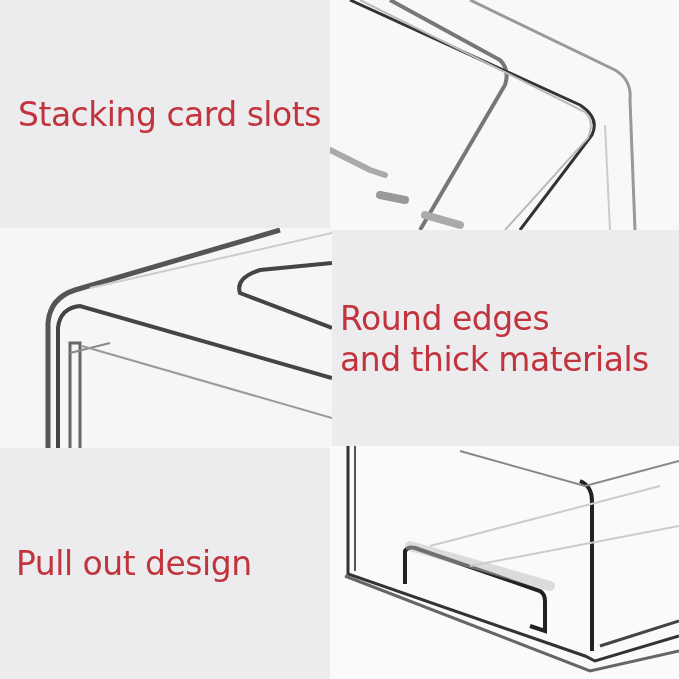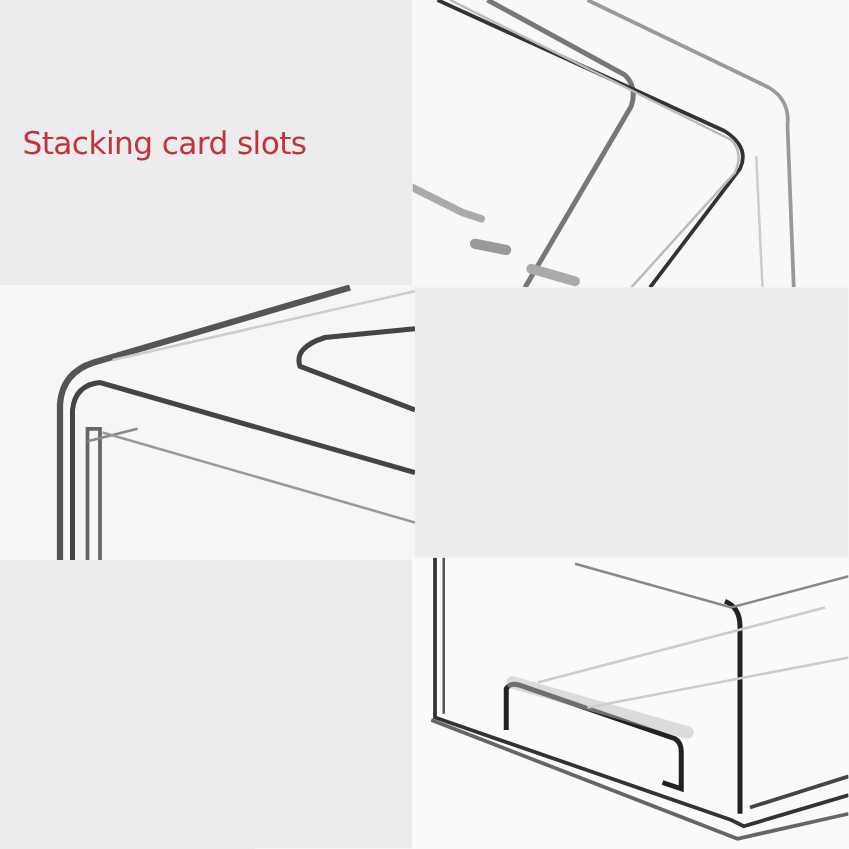--- a/index.html
+++ b/index.html
@@ -1,19 +1,19 @@
 <!DOCTYPE html>
 <html><head>
 <meta charset="utf-8">
 <style>
   html,body{margin:0;padding:0;background:#fff;}
   body{width:679px;height:679px;position:relative;overflow:hidden;font-family:"DejaVu Sans","Liberation Sans",sans-serif;}
   .panel{position:absolute;box-sizing:border-box;}
   .text-panel{background:#ececee;display:flex;flex-direction:column;justify-content:center;}
-  .caption{color:#c2343d;font-size:25px;line-height:41px;letter-spacing:-0.5px;white-space:nowrap;font-family:"DejaVu Sans",sans-serif;}
+  .caption{color:#c2343d;font-size:33px;line-height:41px;letter-spacing:-0.5px;white-space:nowrap;font-family:"DejaVu Sans",sans-serif;}
   .photo{background:#f7f7f8;overflow:hidden;}
   .photo svg{display:block;width:100%;height:100%;}
 </style>
 </head>
 <body>
 
 <div class="panel text-panel" style="left:0;top:0;width:330px;height:228px;padding-left:18px;">
   <div class="caption">Stacking card slots</div>
 </div>
 
@@ -38,23 +38,26 @@
     <path d="M58 220 L58 100 Q60 80 80 78 L332 150" fill="none" stroke="#444" stroke-width="4"></path>
     <path d="M70 220 L70 115 L80 115 L80 220" fill="none" stroke="#666" stroke-width="3"></path>
     <path d="M70 125 L110 115" fill="none" stroke="#888" stroke-width="2"></path>
     <path d="M82 118 L332 190" fill="none" stroke="#999" stroke-width="2"></path>
     <path d="M332 35 L260 42 Q235 50 240 65 L332 100" fill="none" stroke="#444" stroke-width="4"></path>
     <path d="M90 60 L332 5" fill="none" stroke="#ccc" stroke-width="2"></path>
   </svg>
 </div>
 
 <div class="panel text-panel" style="left:332px;top:230px;width:347px;height:218px;padding-left:8px;">
+  <div class="caption">Round edges</div>
+  <div class="caption">and thick materials</div>
 </div>
 
 <div class="panel text-panel" style="left:0;top:448px;width:330px;height:231px;padding-left:16px;">
+  <div class="caption">Pull out design</div>
 </div>
 
 <div class="panel photo" style="left:330px;top:446px;width:349px;height:233px;">
   <svg viewBox="0 0 349 233">
     <rect width="349" height="233" fill="#fafafa"></rect>
     <path d="M18 0 L18 128 L255 210 L265 215 L349 190" fill="none" stroke="#333" stroke-width="3"></path>
     <path d="M25 0 L25 125" fill="none" stroke="#555" stroke-width="2"></path>
     <path d="M15 130 L260 225 L349 205" fill="none" stroke="#666" stroke-width="3"></path>
     <path d="M250 35 Q262 40 262 55 L262 205" fill="none" stroke="#222" stroke-width="4"></path>
     <path d="M130 5 L255 40 L349 15" fill="none" stroke="#888" stroke-width="2"></path>

